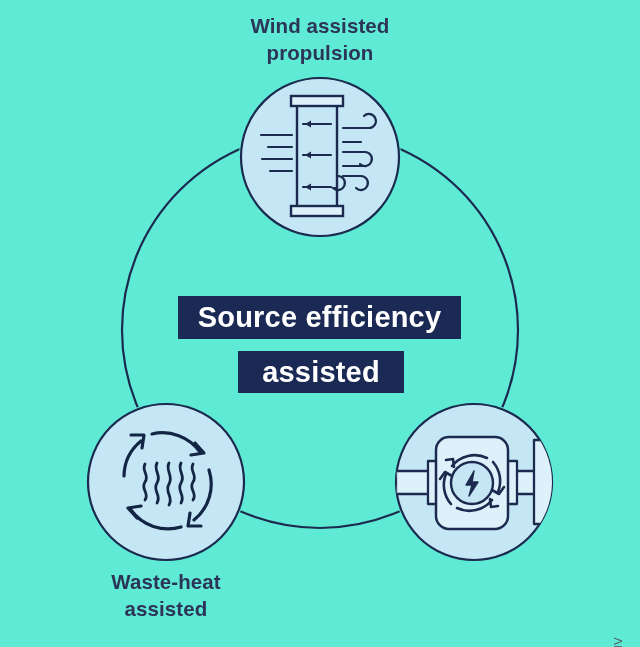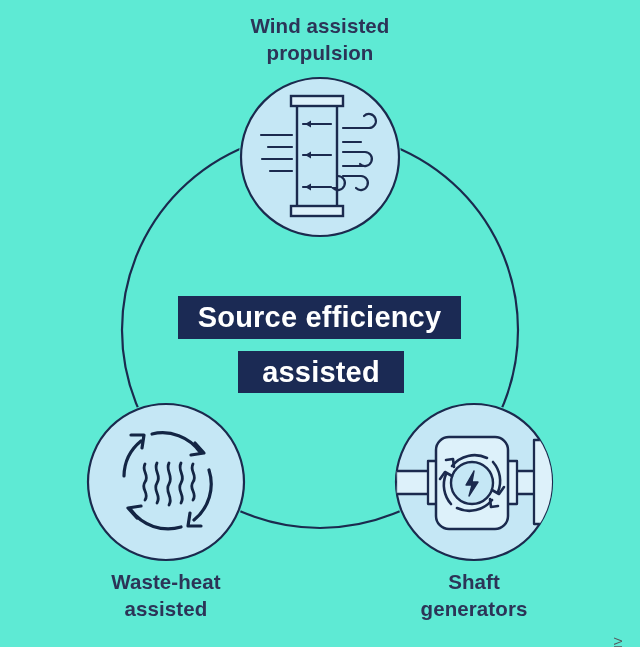--- a/index.html
+++ b/index.html
@@ -208,22 +208,20 @@
       </g>
     </g>
   </svg>
 
   <div class="node-label" id="label-wind">Wind assisted
 propulsion</div>
 
   <div class="node-label" id="label-waste">Waste-heat
 assisted</div>
 
-  <div class="node-label" id="label-shaft">Shaft
-generators</div>
 
   <div class="center-band" id="center-band-1">Source efficiency</div>
 
   <div class="center-band" id="center-band-2">assisted</div>
 
   <div id="source-credit">Source: DNV</div>
 
 </div>
 
 </body></html>

